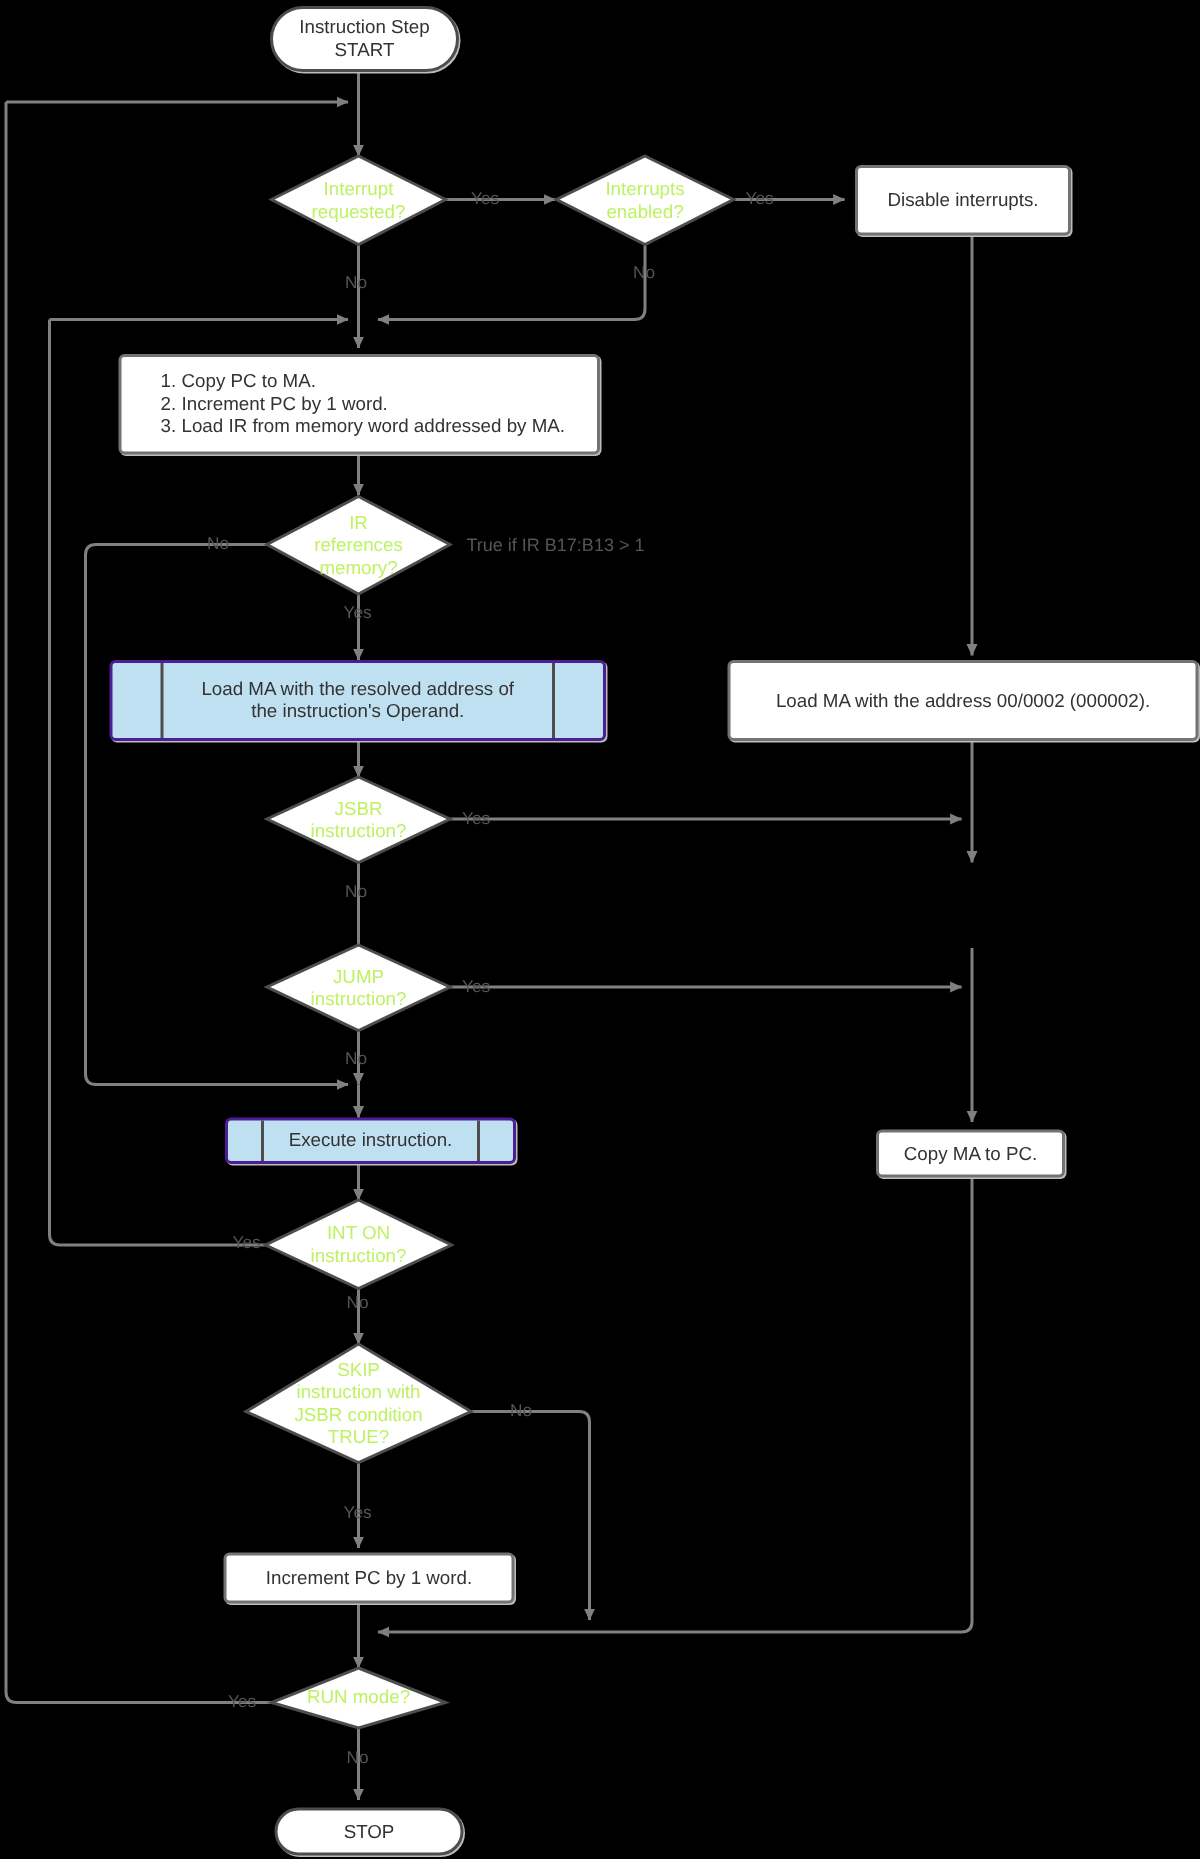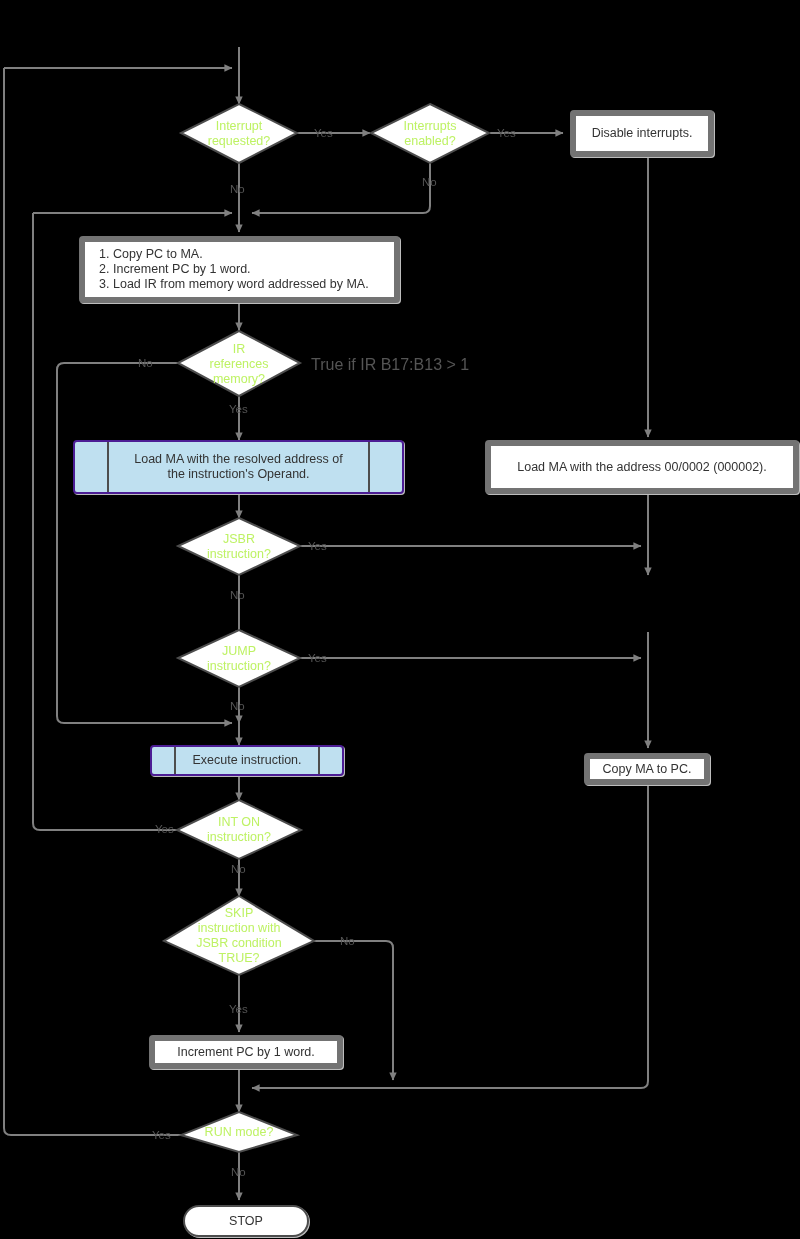--- a/index.html
+++ b/index.html
@@ -3,33 +3,33 @@
 <meta charset="utf-8">
 <style>
   html,body{margin:0;padding:0;background:#000;}
   #stage{position:relative;width:800px;height:1239px;background:#000;overflow:hidden;
          font-family:"Liberation Sans","DejaVu Sans",sans-serif;}
   svg#wires{position:absolute;left:0;top:0;width:800px;height:1239px;}
   .node{position:absolute;box-sizing:border-box;display:flex;align-items:center;justify-content:center;
         text-align:center;color:#333;font-size:12.5px;line-height:15px;}
   .terminator{background:#fff;border:2px solid #4d4d4d;border-radius:26px;
         box-shadow:1px 1px 0 #bdbdbd;}
-  .process{background:#fff;border:6px solid #737373;border-radius:4px;
+  .process{background:#fff;border:2px solid #737373;border-radius:4px;
         box-shadow:1px 1px 0 #bdbdbd;}
   .process.left{justify-content:flex-start;}
   .process.left .inner{text-align:left;padding-left:10px;}
   .predef{background:#bfe0f0;border:2px solid #4c1d95;border-radius:4px;
         box-shadow:1px 1px 0 #bdbdbd;}
   .predef .barL,.predef .barR{position:absolute;top:0;bottom:0;width:2px;background:#4d4d4d;}
   .decision{position:absolute;}
   .decision .dtext{position:absolute;left:0;right:0;top:50%;transform:translateY(-50%);
         text-align:center;color:#bef264;font-size:12.5px;line-height:15px;pointer-events:none;}
   .lbl{position:absolute;color:#555;font-size:11.5px;line-height:12px;white-space:nowrap;}
-  .note{position:absolute;color:#555;font-size:16px;white-space:nowrap;}
-  .ol{margin:4px;padding:0;list-style:none;text-align:left;}
+  .note{position:absolute;color:#555;font-size:12px;white-space:nowrap;}
+  .ol{margin:16px;padding:0;list-style:none;text-align:left;}
   .ol li{white-space:nowrap;}
   .num{display:inline-block;width:14px;}
 </style>
 </head>
 <body>
 
 <div id="stage">
 
   <svg id="wires" viewBox="0 0 800 1239" xmlns="http://www.w3.org/2000/svg">
     <defs>
@@ -101,20 +101,26 @@
       <polygon points="430,104 489,133 430,163 371,133"></polygon>
       <polygon points="239,331 300,363 239,396 178,363"></polygon>
       <polygon points="239,518 300,546 239,575 178,546"></polygon>
       <polygon points="239,630 300,658 239,687 178,658"></polygon>
       <polygon points="239,800 301,830 239,859 177,830"></polygon>
       <polygon points="239,896 314,941 239,975 164,941"></polygon>
       <polygon points="239,1112 297,1135 239,1152 181,1135"></polygon>
     </g>
   </svg>
 
+  <div class="node terminator" style="left:180px;top:4px;width:126px;height:44px;">
+    <div>
+      <div>Instruction Step</div>
+      <div>START</div>
+    </div>
+  </div>
 
   <div class="decision" style="left:181px;top:104px;width:116px;height:59px;">
     <div class="dtext">
       <div>Interrupt</div>
       <div>requested?</div>
     </div>
   </div>
 
   <div class="decision" style="left:371px;top:104px;width:118px;height:59px;">
     <div class="dtext">

